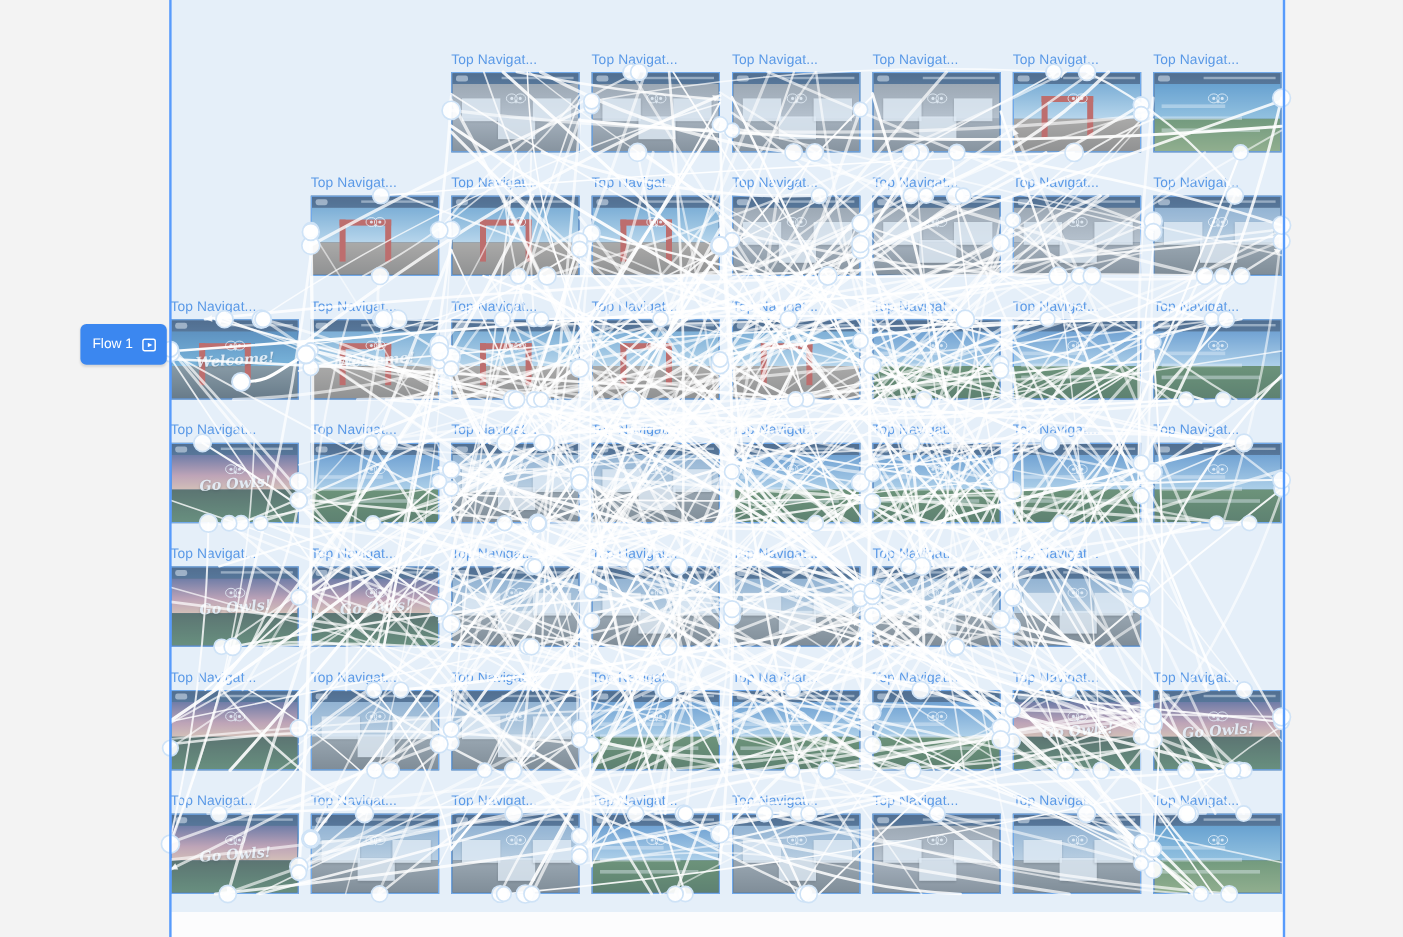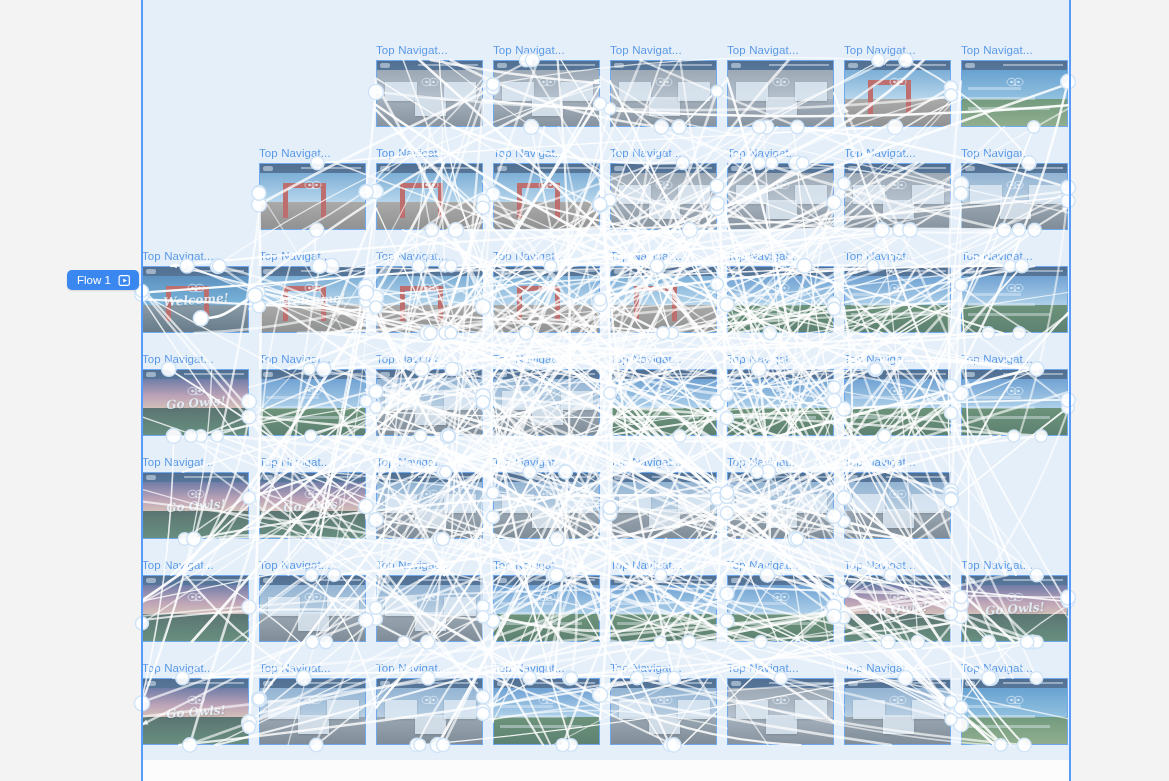--- a/index.html
+++ b/index.html
@@ -107,21 +107,21 @@
   #wires{position:absolute;inset:0;z-index:20;pointer-events:none;}
   #haze{
     position:absolute;left:142px;top:0;width:928px;height:760px;
     background:rgba(184,214,240,.34);
     z-index:15;pointer-events:none;
   }
 
   
   #flow-badge{
     position:absolute;left:67px;top:270px;
-    height:20px;
+    height:34px;
     display:flex;align-items:center;gap:7px;
     padding:0 8px 0 10px;
     background:#3b87f0;
     border-radius:5px;
     color:#fff;
     font-size:11.5px;
     z-index:50;
     box-shadow:0 1px 2px rgba(0,0,0,.12);
     justify-content:space-between;
   }

